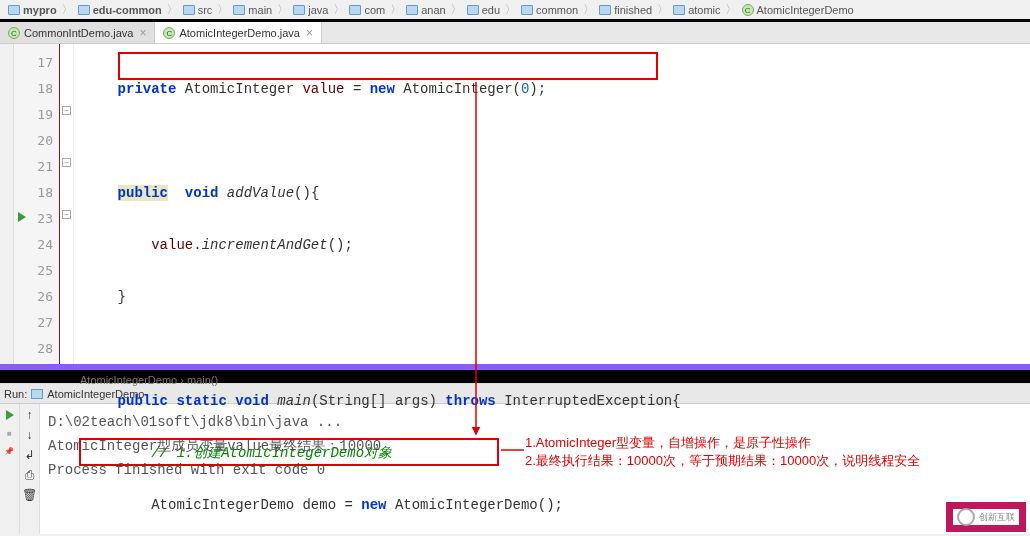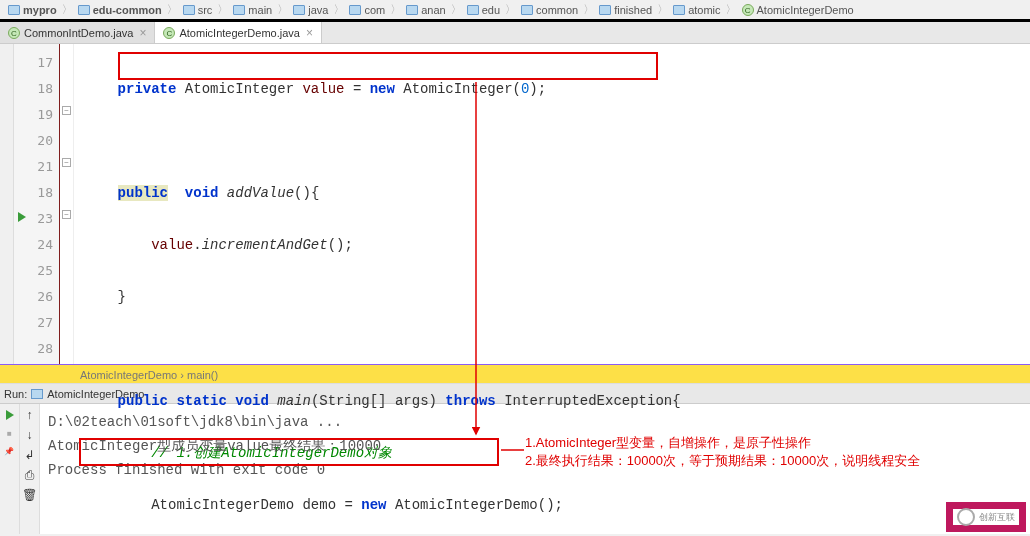--- a/index.html
+++ b/index.html
@@ -22,21 +22,21 @@
 .fold-col { width: 14px; background:#fff; border-right:1px solid #eee; position:relative; }
 .fold-mark { position:absolute; left:2px; width:9px; height:9px; border:1px solid #aaa; font-size:8px; line-height:7px; text-align:center; color:#888; }
 .code { flex:1; font-family: "Consolas", "Courier New", monospace; font-size: 14px; line-height: 26px; padding-top: 6px; padding-left: 10px; white-space: pre; position: relative; }
 .kw { color: #0033cc; font-weight: bold; }
 .ident { color: #660000; }
 .method { color: #333; font-style: italic; }
 .num { color: #0066cc; }
 .comment { color: #008800; font-style: italic; text-align: right; }
 .red-box1 { position:absolute; border:2px solid #e00000; left:118px; top:52px; width:540px; height:28px; pointer-events:none; }
 .red-box2 { position:absolute; border:2px solid #e00000; left:79px; top:438px; width:420px; height:28px; pointer-events:none; }
-.ctx-bar { height:20px; background:#fde047; border-top:1px solid #8b5cf6; border-bottom:1px solid #ddd; font-size:11px; color:#777; padding-left:80px; line-height:20px; }
+.ctx-bar { height:20px; background:#000000; border-top:6px solid #8b5cf6; border-bottom:1px solid #ddd; font-size:11px; color:#777; padding-left:80px; line-height:20px; }
 .run-tab { height:20px; background:#e8e8e8; border-bottom:1px solid #ccc; font-size:11px; padding-left:4px; line-height:20px; display:flex; align-items:center; }
 .run-tab .mini-icon { display:inline-block; width:12px; height:10px; background:#b8d8f0; border:1px solid #6699cc; margin:0 4px; }
 .console-wrap { display:flex; height:130px; background:#fff; }
 .console-toolbar { width:20px; background:#f0f0f0; border-right:1px solid #ddd; display:flex; flex-direction:column; align-items:center; padding-top:4px; gap:4px; }
 .console-toolbar .tbtn { width:14px; height:14px; border:1px solid #bbb; background:#fff; cursor:pointer; display:flex; align-items:center; justify-content:center; font-size:8px; color:#666; }
 .console-toolbar2 { width:20px; background:#f0f0f0; border-right:1px solid #ddd; display:flex; flex-direction:column; align-items:center; padding-top:4px; gap:6px; }
 .console { flex:1; font-family:"Consolas","Courier New",monospace; font-size:14px; padding:6px 8px; color:#555; line-height:24px; position:relative; }
 .annot { position:absolute; color:#e00000; font-family:"Microsoft YaHei",sans-serif; font-size:13px; line-height:18px; }
 .logo-badge { position:absolute; right:4px; bottom:4px; width:80px; height:30px; background:#fff; border:7px solid #be185d; display:flex; align-items:center; justify-content:center; font-size:9px; color:#888; font-family:"Microsoft YaHei",sans-serif; }
 .logo-badge .c { display:inline-block; width:18px; height:18px; border:2px solid #aaa; border-radius:50%; margin-right:4px; position:relative; }

